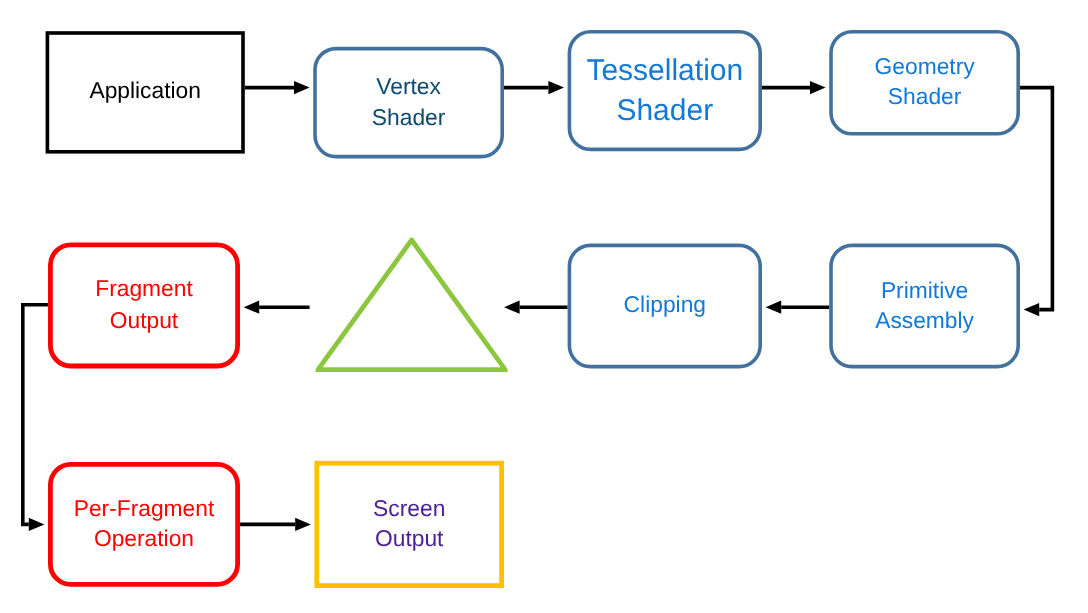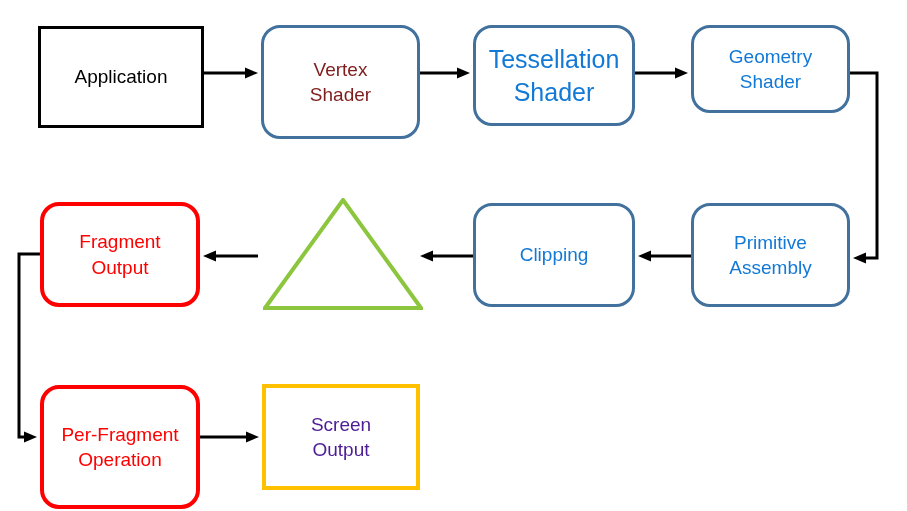--- a/index.html
+++ b/index.html
@@ -103,31 +103,31 @@
       <g>
         <polyline points="40,254 19,254 19,437 24,437" fill="none" stroke="#000000" stroke-width="3" stroke-linejoin="miter" stroke-linecap="butt"></polyline>
         <polygon points="37,437 24,442.5 24,431.5" fill="#000000"></polygon>
       </g>
       <g>
         <polyline points="200,437 246,437" fill="none" stroke="#000000" stroke-width="3" stroke-linejoin="miter" stroke-linecap="butt"></polyline>
         <polygon points="259,437 246,442.5 246,431.5" fill="#000000"></polygon>
       </g>
     </svg>
 <div class="node shape-rect" style="left: 38px; top: 26px; width: 166px; height: 102px; color: rgb(0, 0, 0); font-size: 19px; border-width: 3px; border-color: rgb(0, 0, 0);"><span class="node-label">Application</span></div>
-    <div class="node shape-rounded" style="left: 261px; top: 25px; width: 159px; height: 114px; color: #7f1d1d; font-size: 19px; border-width: 3px; border-color: rgb(65, 113, 156);"><span class="node-label">Vertex
+    <div class="node shape-rounded" style="left: 261px; top: 39px; width: 159px; height: 93px; color: #0c4a6e; font-size: 19px; border-width: 3px; border-color: rgb(65, 113, 156);"><span class="node-label">Vertex
 Shader</span></div>
     <div class="node shape-rounded" style="left: 473px; top: 25px; width: 162px; height: 101px; color: rgb(18, 121, 214); font-size: 25px; border-width: 3px; border-color: rgb(65, 113, 156);"><span class="node-label">Tessellation
 Shader</span></div>
     <div class="node shape-rounded" style="left: 691px; top: 25px; width: 159px; height: 88px; color: rgb(18, 121, 214); font-size: 19px; border-width: 3px; border-color: rgb(65, 113, 156);"><span class="node-label">Geometry
 Shader</span></div>
     <div class="node shape-rounded" style="left: 473px; top: 203px; width: 162px; height: 104px; color: rgb(18, 121, 214); font-size: 19px; border-width: 3px; border-color: rgb(65, 113, 156);"><span class="node-label">Clipping</span></div>
     <div class="node shape-rounded" style="left: 691px; top: 203px; width: 159px; height: 104px; color: rgb(18, 121, 214); font-size: 19px; border-width: 3px; border-color: rgb(65, 113, 156);"><span class="node-label">Primitive
 Assembly</span></div>
     <div class="node shape-triangle" style="left: 263px; top: 198px; width: 160px; height: 112px; color: rgb(14, 192, 74); font-size: 19px;"><svg class="tri-svg" viewBox="0 0 160 112">
         <polygon points="80,2 158,110 2,110" fill="none" stroke="#8cc63e" stroke-width="4" stroke-linejoin="miter"></polygon>
       </svg></div>
     <div class="node shape-rounded" style="left: 40px; top: 202px; width: 160px; height: 105px; color: rgb(255, 0, 0); font-size: 19px; border-width: 4px; border-color: rgb(255, 0, 0);"><span class="node-label">Fragment
 Output</span></div>
-    <div class="node shape-rounded" style="left: 40px; top: 385px; width: 160px; height: 124px; color: rgb(255, 0, 0); font-size: 19px; border-width: 4px; border-color: rgb(255, 0, 0);"><span class="node-label">Per-Fragment
+    <div class="node shape-rounded" style="left: 40px; top: 385px; width: 160px; height: 104px; color: rgb(255, 0, 0); font-size: 19px; border-width: 4px; border-color: rgb(255, 0, 0);"><span class="node-label">Per-Fragment
 Operation</span></div>
     <div class="node shape-rect" style="left: 262px; top: 384px; width: 158px; height: 106px; color: #4c1d95; font-size: 19px; border-width: 4px; border-color: rgb(255, 192, 0);"><span class="node-label">Screen
 Output</span></div>
   </div>
 
 </body></html>

